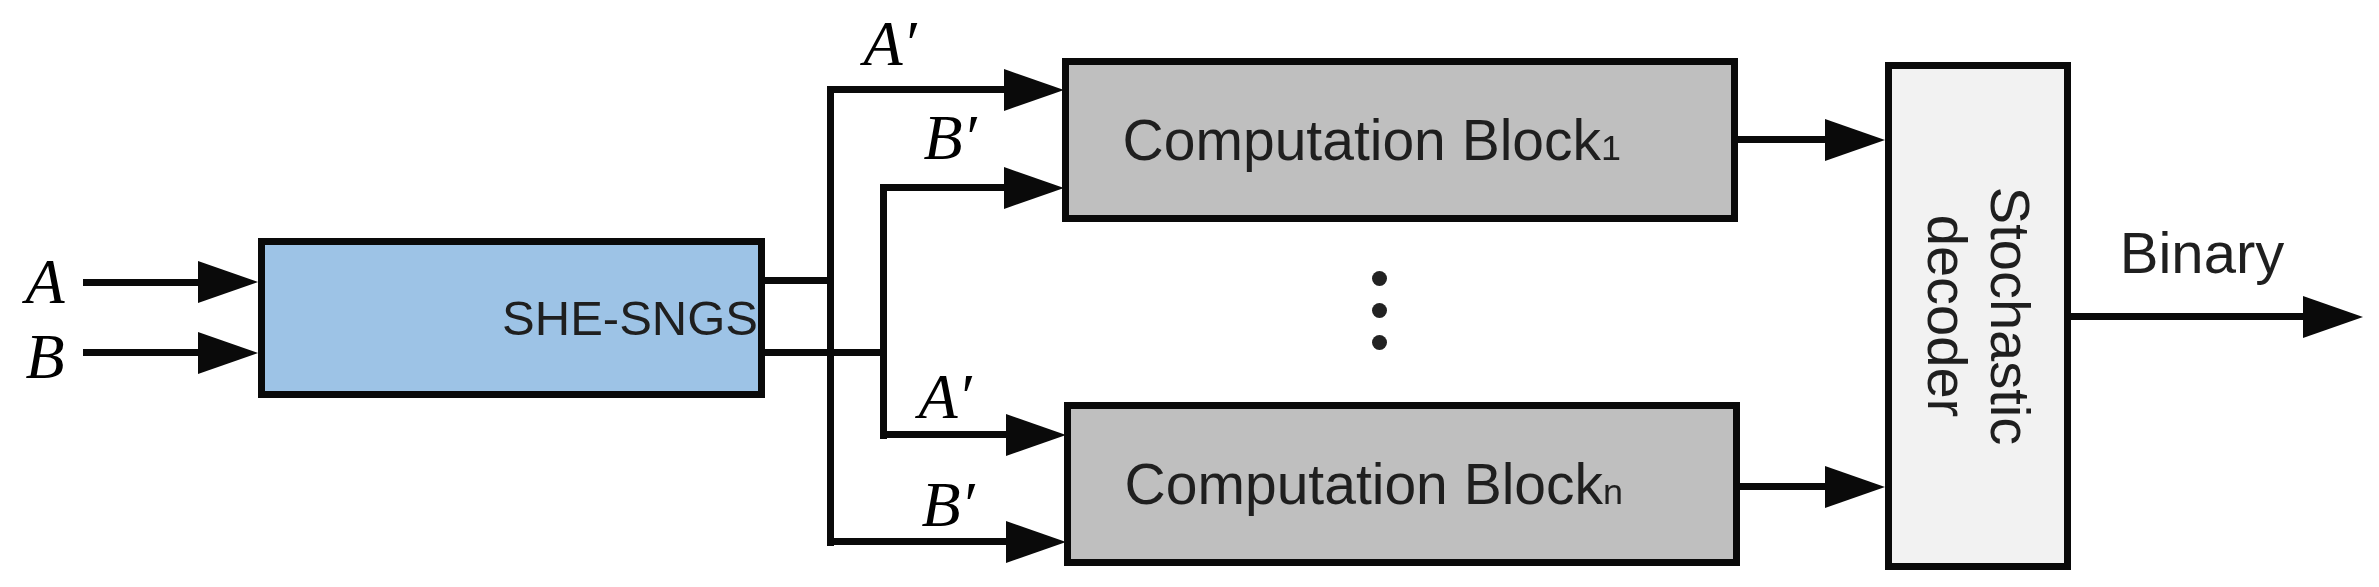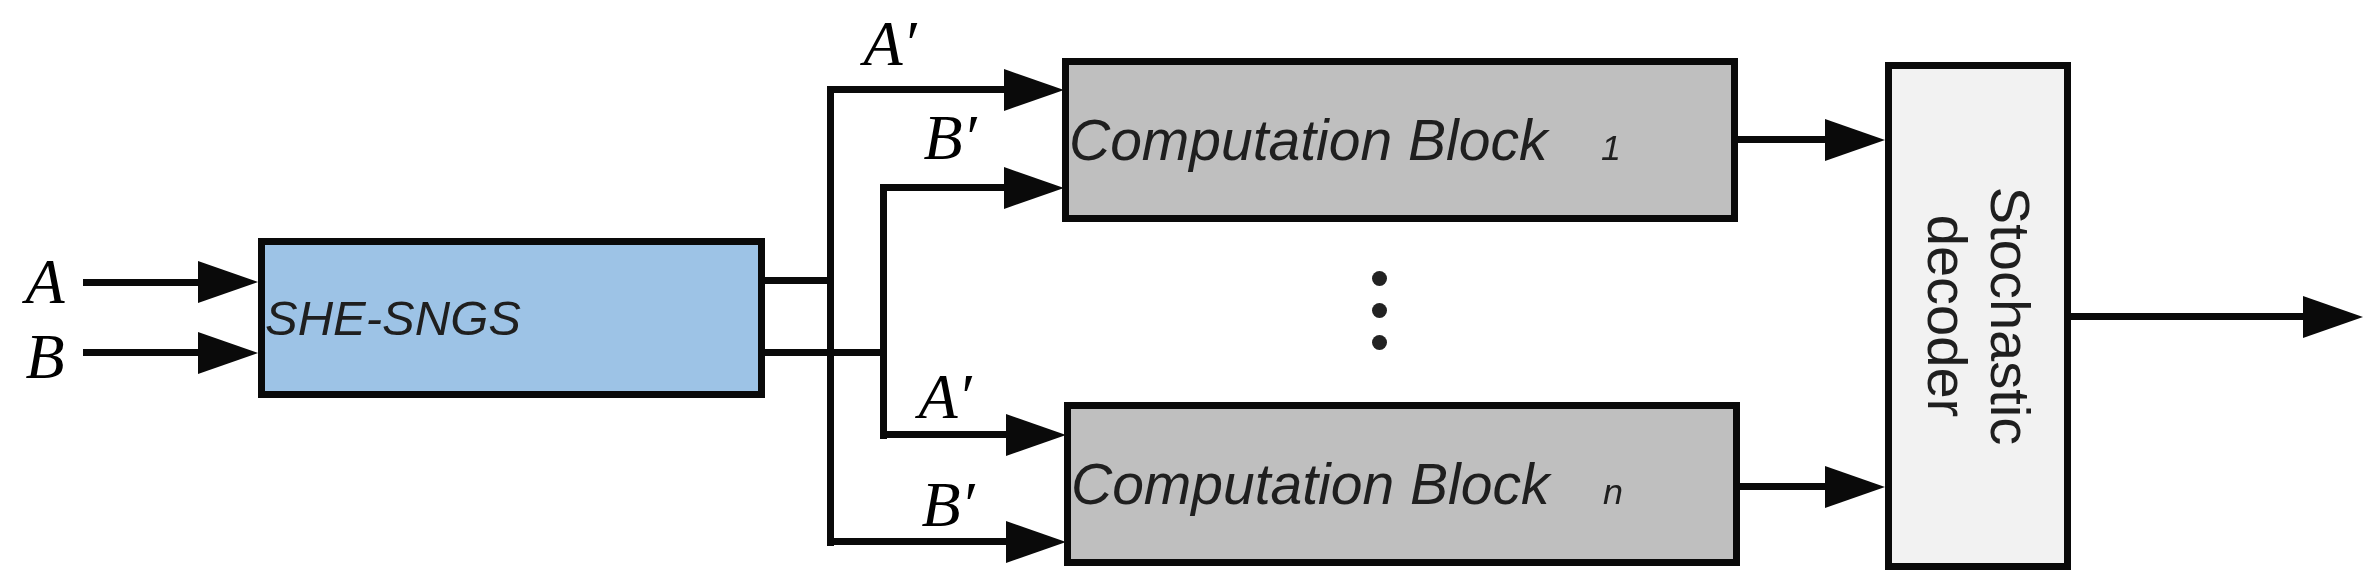--- a/index.html
+++ b/index.html
@@ -28,22 +28,21 @@
     width: 0; height: 0;
     border-top: 21px solid transparent;
     border-bottom: 21px solid transparent;
     border-left: 60px solid var(--line);
   }
   .box {
     position: absolute;
     border: 7px solid var(--line);
     display: flex;
     align-items: center;
-    justify-content: space-between;
-    font-style: italic;
+    justify-content: flex-end;
   }
   .sngs-box { background: var(--sngs-fill); font-size: 49px; }
   .comp-box { background: var(--block-fill); font-size: 57px; padding-right: 110px; }
   .comp-box .subscript { font-size: 0.63em; position: relative; top: 0.22em; }
   .decoder-box { background: var(--decoder-fill); }
   .io-label {
     position: absolute;
     font-family: "Liberation Serif", serif;
     font-style: italic;
     font-size: 64px;
@@ -142,14 +141,15 @@
   <div class="box decoder-box" style="left:1885px; top:62px; width:186px; height:508px;"></div>
   <div class="decoder-label">
     <div>
       <div>Stochastic</div>
       <div>decoder</div>
     </div>
   </div>
 
   <div class="hline" style="left:2071px; top:313px; width:234px;"></div>
   <div class="arrowhead" style="left:2303px; top:296px;"></div>
+  <div class="binary-label" style="left:2090px; top:216px; width:224px; height:72px;">Binary</div>
 
 </div>
 
 </body></html>

